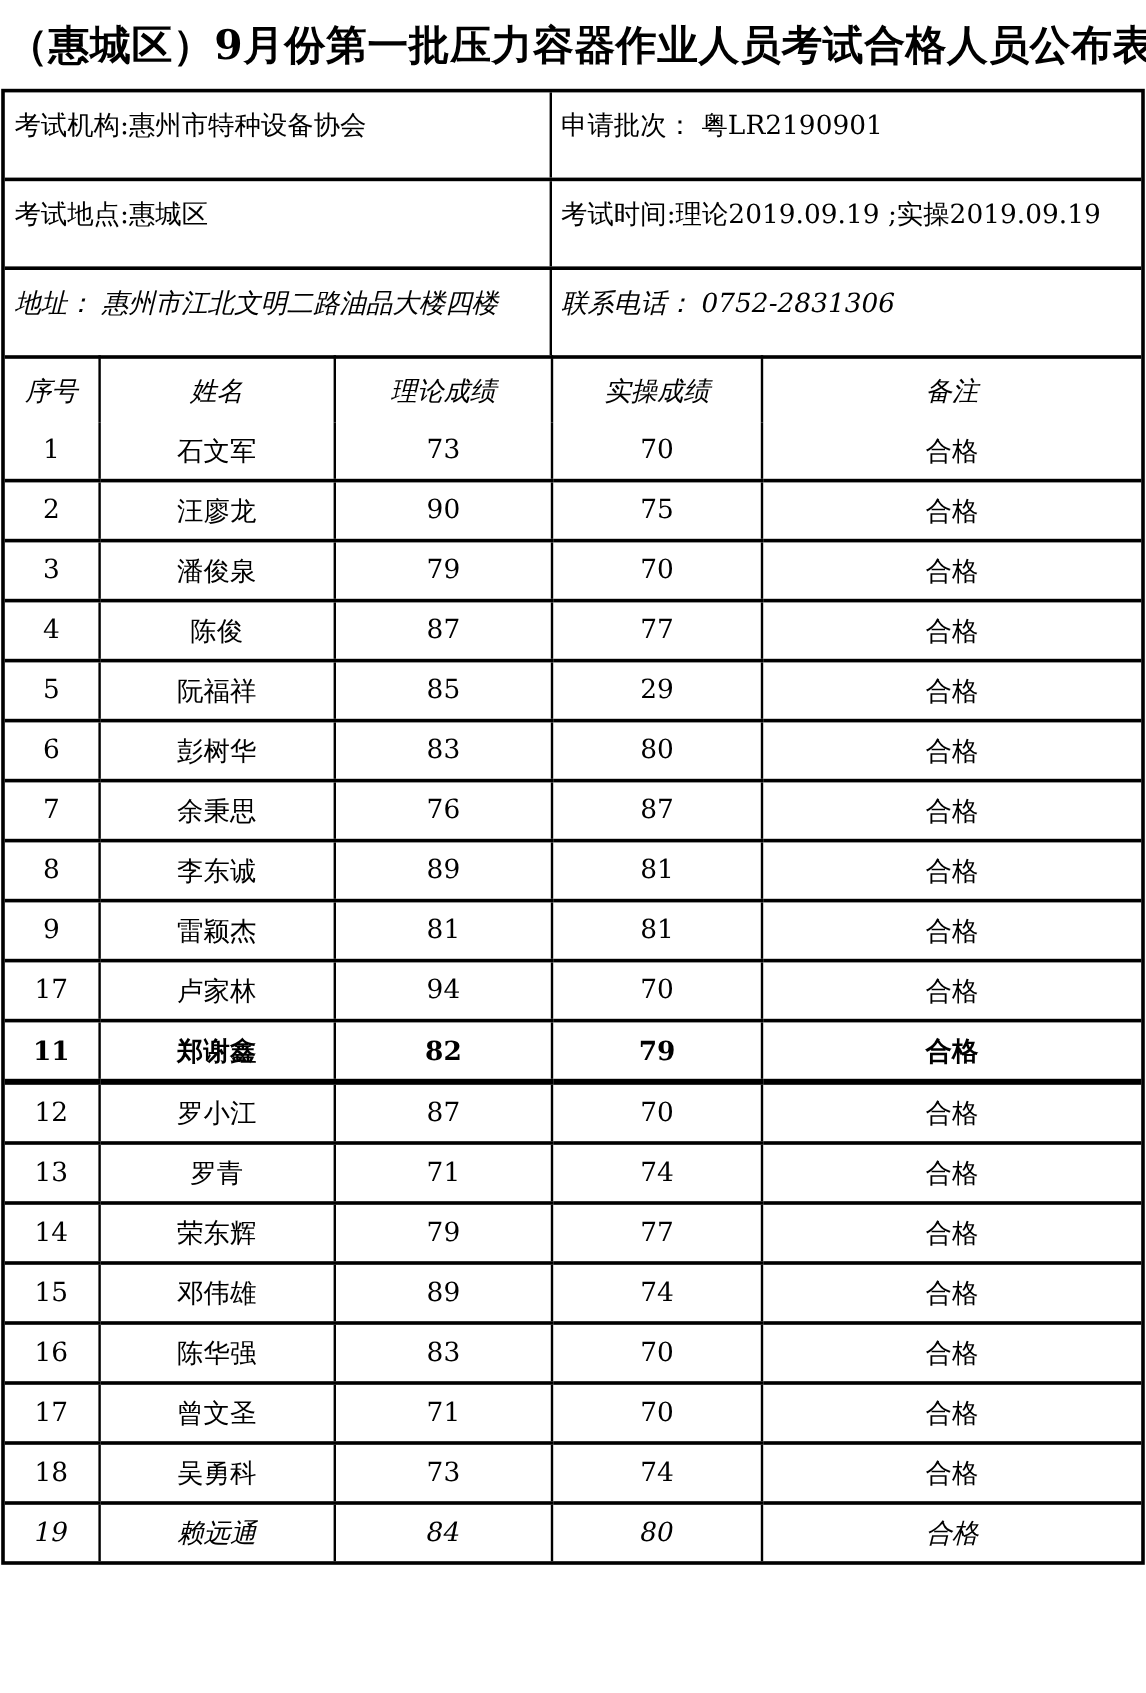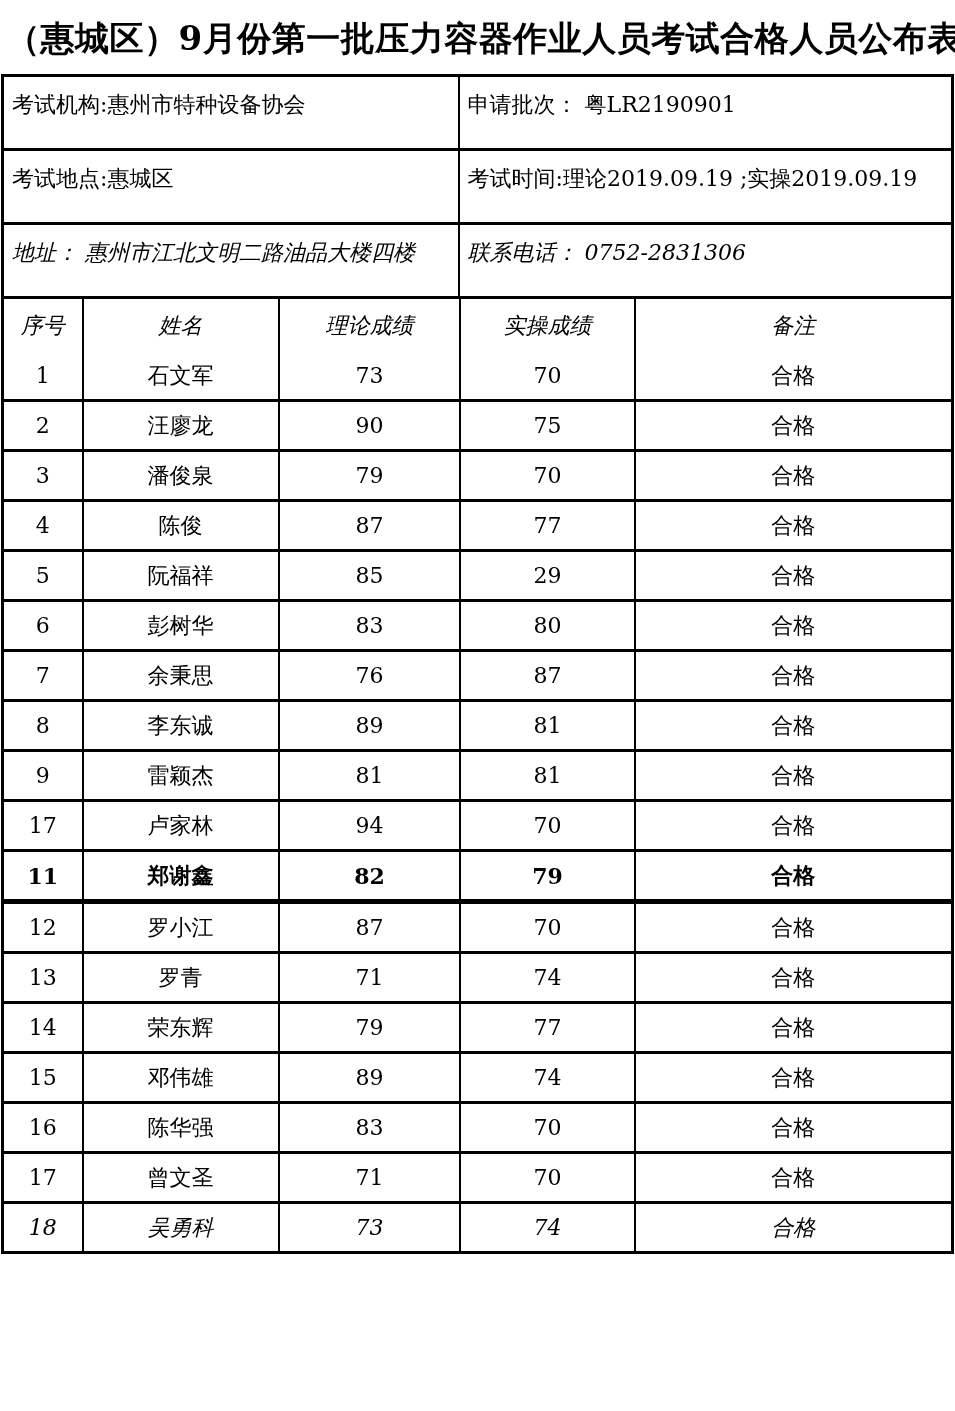--- a/index.html
+++ b/index.html
@@ -243,17 +243,24 @@
             <td>70</td>
             <td>合格</td>
           </tr>
           <tr>
             <td>18</td>
             <td>吴勇科</td>
             <td>73</td>
             <td>74</td>
             <td>合格</td>
           </tr>
+          <tr>
+            <td>19</td>
+            <td>赖远通</td>
+            <td>84</td>
+            <td>80</td>
+            <td>合格</td>
+          </tr>
         </tbody>
     </table>
 
   </div>
 </div>
 
 </body></html>

